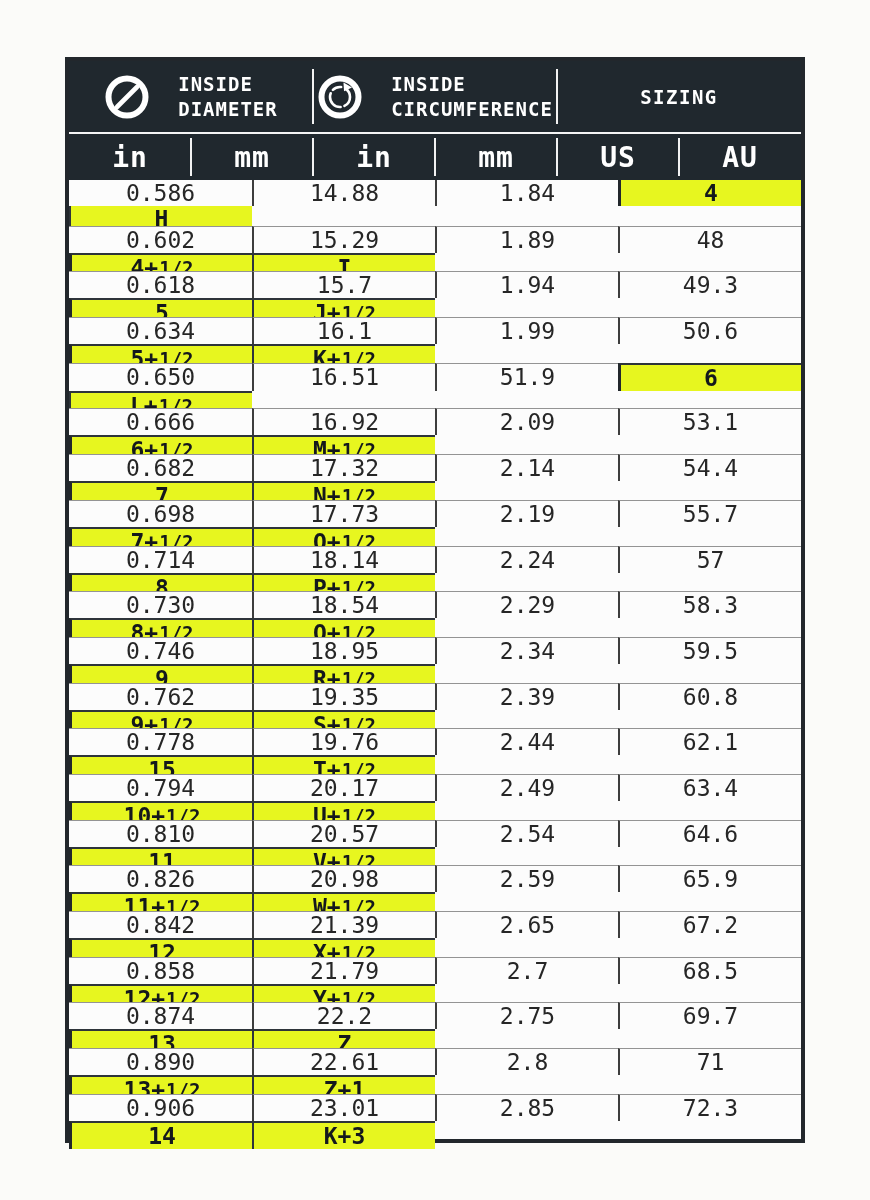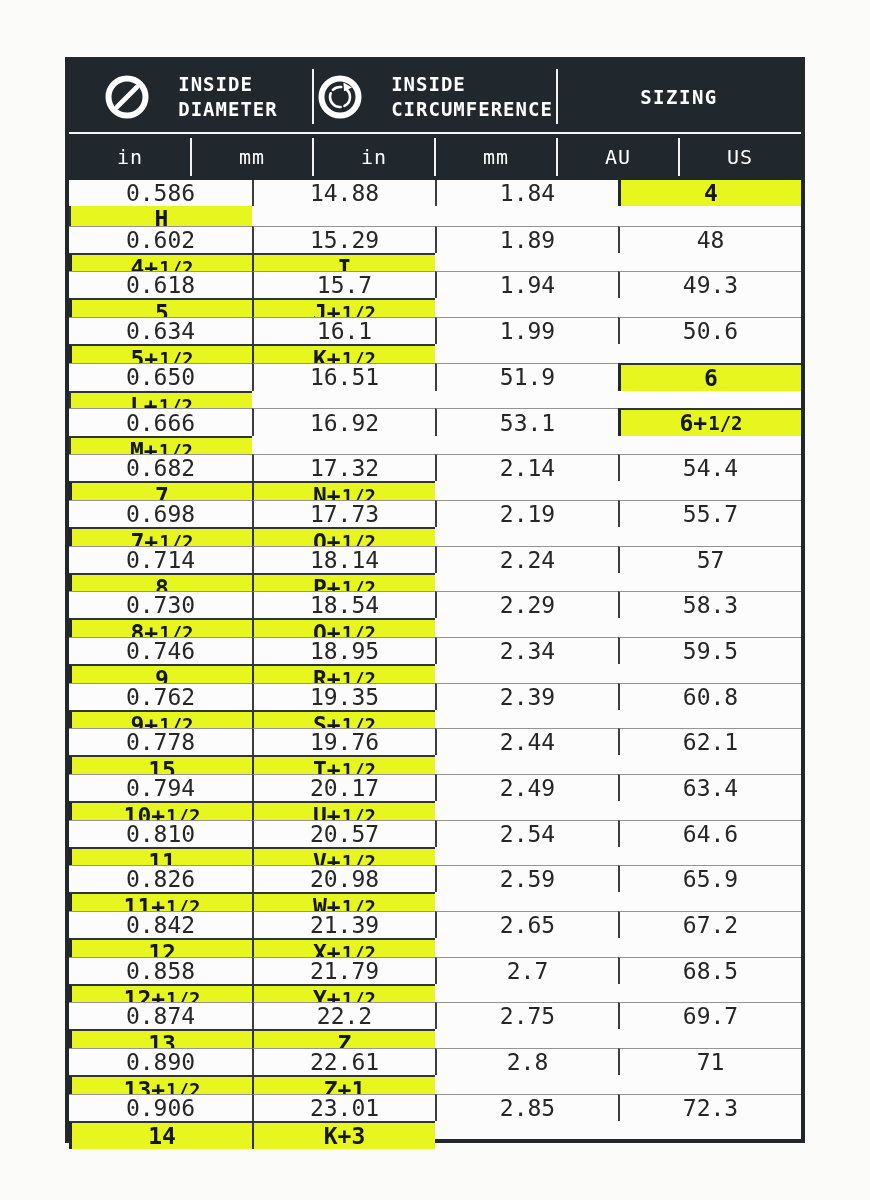--- a/index.html
+++ b/index.html
@@ -37,21 +37,21 @@
   .hgroup:not(:first-child)::before{
     content:"";position:absolute;left:-1px;top:8px;bottom:8px;width:2px;background:#f2f2f2;
   }
   .glabel{font-weight:bold;font-size:19px;line-height:1.3;letter-spacing:1px;margin-left:15px;}
   .glabel span{display:block;}
   .sizing-label{font-weight:bold;font-size:19px;letter-spacing:1.5px;}
   .icon svg{display:block;}
   .head-rule{height:2px;background:#f5f5f5;}
   .subhead{display:grid;grid-template-columns:repeat(6,1fr);height:46px;background:var(--header-bg);}
   .subcell{position:relative;display:flex;align-items:center;justify-content:center;
-    color:var(--header-text);font-weight:normal;font-size:20px;letter-spacing:1px;text-align:center;}
+    color:var(--header-text);font-weight:bold;font-size:28px;letter-spacing:1px;text-align:center;}
   .subcell:not(:first-child)::before{
     content:"";position:absolute;left:-1px;top:4px;bottom:4px;width:2px;background:#f2f2f2;
   }
   
   .tbody .row{display:grid;grid-template-columns:repeat(4,1fr);height:45.7px;}
   .cell{
     display:flex;align-items:center;justify-content:center;
     box-sizing:border-box;
     font-size:23px;color:var(--body-text);background:var(--body-bg);
   }
@@ -104,22 +104,22 @@
         </div>
       </div>
 
       <div class="head-rule"></div>
 
       <div class="subhead">
         <div class="subcell">in</div>
         <div class="subcell">mm</div>
         <div class="subcell">in</div>
         <div class="subcell">mm</div>
+        <div class="subcell">US</div>
         <div class="subcell">AU</div>
-        <div class="subcell">US</div>
       </div>
     </div>
 
     <div class="tbody">
         <div class="row">
           <div class="cell c1">0.586</div>
           <div class="cell c2">14.88</div>
           <div class="cell c3">1.84</div>
           <div class="cell c5 hl">4</div>
           <div class="cell c6 hl">H</div>
@@ -151,20 +151,21 @@
         <div class="row">
           <div class="cell c1">0.650</div>
           <div class="cell c2">16.51</div>
           <div class="cell c4">51.9</div>
           <div class="cell c5 hl">6</div>
           <div class="cell c6 hl">L+<span class="frac">1/2</span></div>
         </div>
         <div class="row">
           <div class="cell c1">0.666</div>
           <div class="cell c2">16.92</div>
+          <div class="cell c3">2.09</div>
           <div class="cell c4">53.1</div>
           <div class="cell c5 hl">6+<span class="frac">1/2</span></div>
           <div class="cell c6 hl">M+<span class="frac">1/2</span></div>
         </div>
         <div class="row">
           <div class="cell c1">0.682</div>
           <div class="cell c2">17.32</div>
           <div class="cell c3">2.14</div>
           <div class="cell c4">54.4</div>
           <div class="cell c5 hl">7</div>

